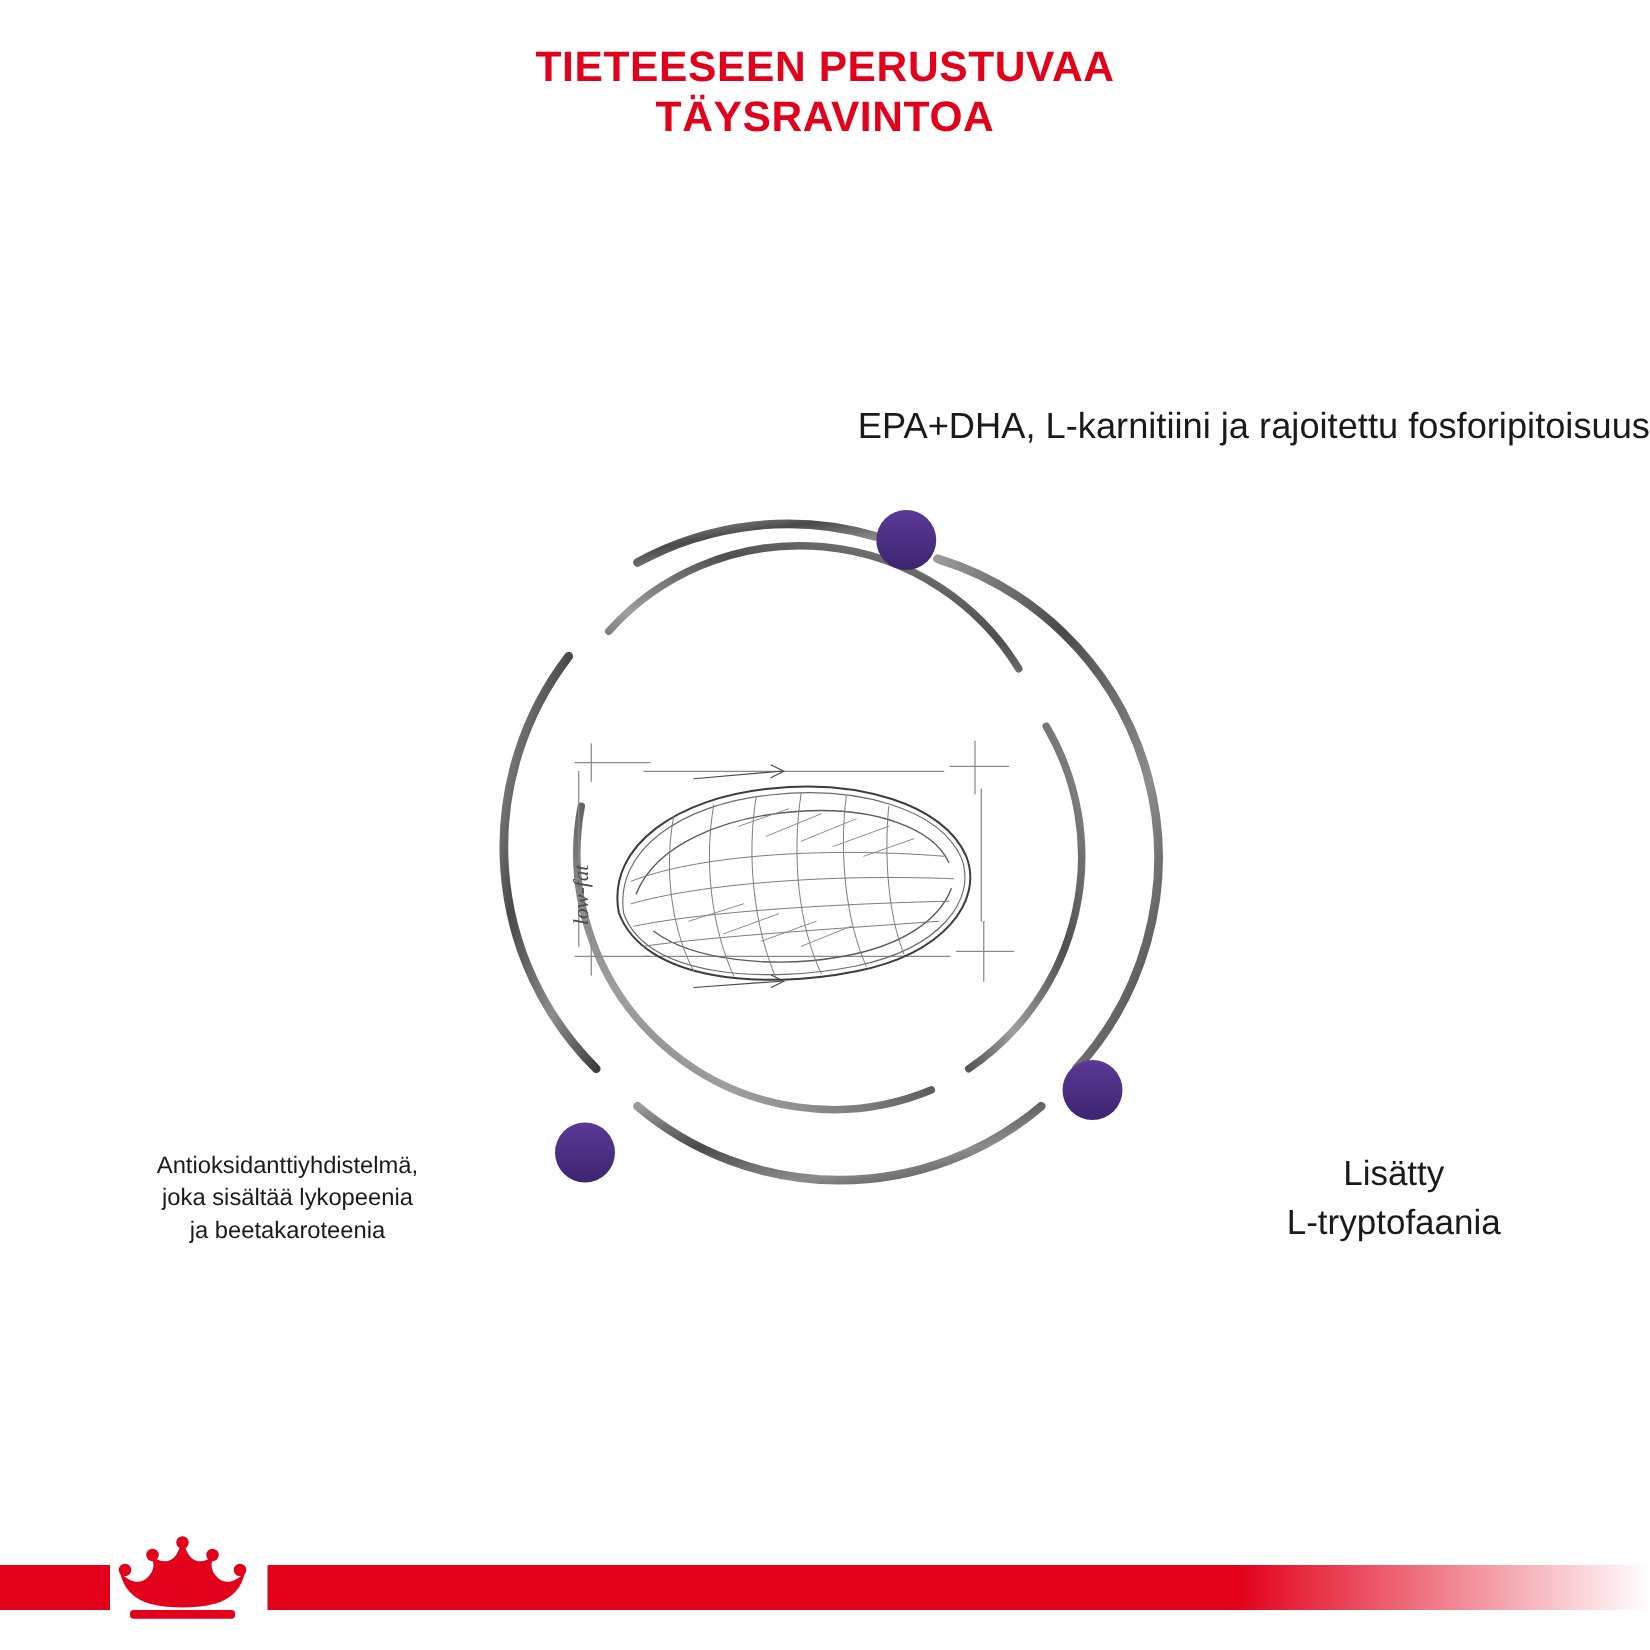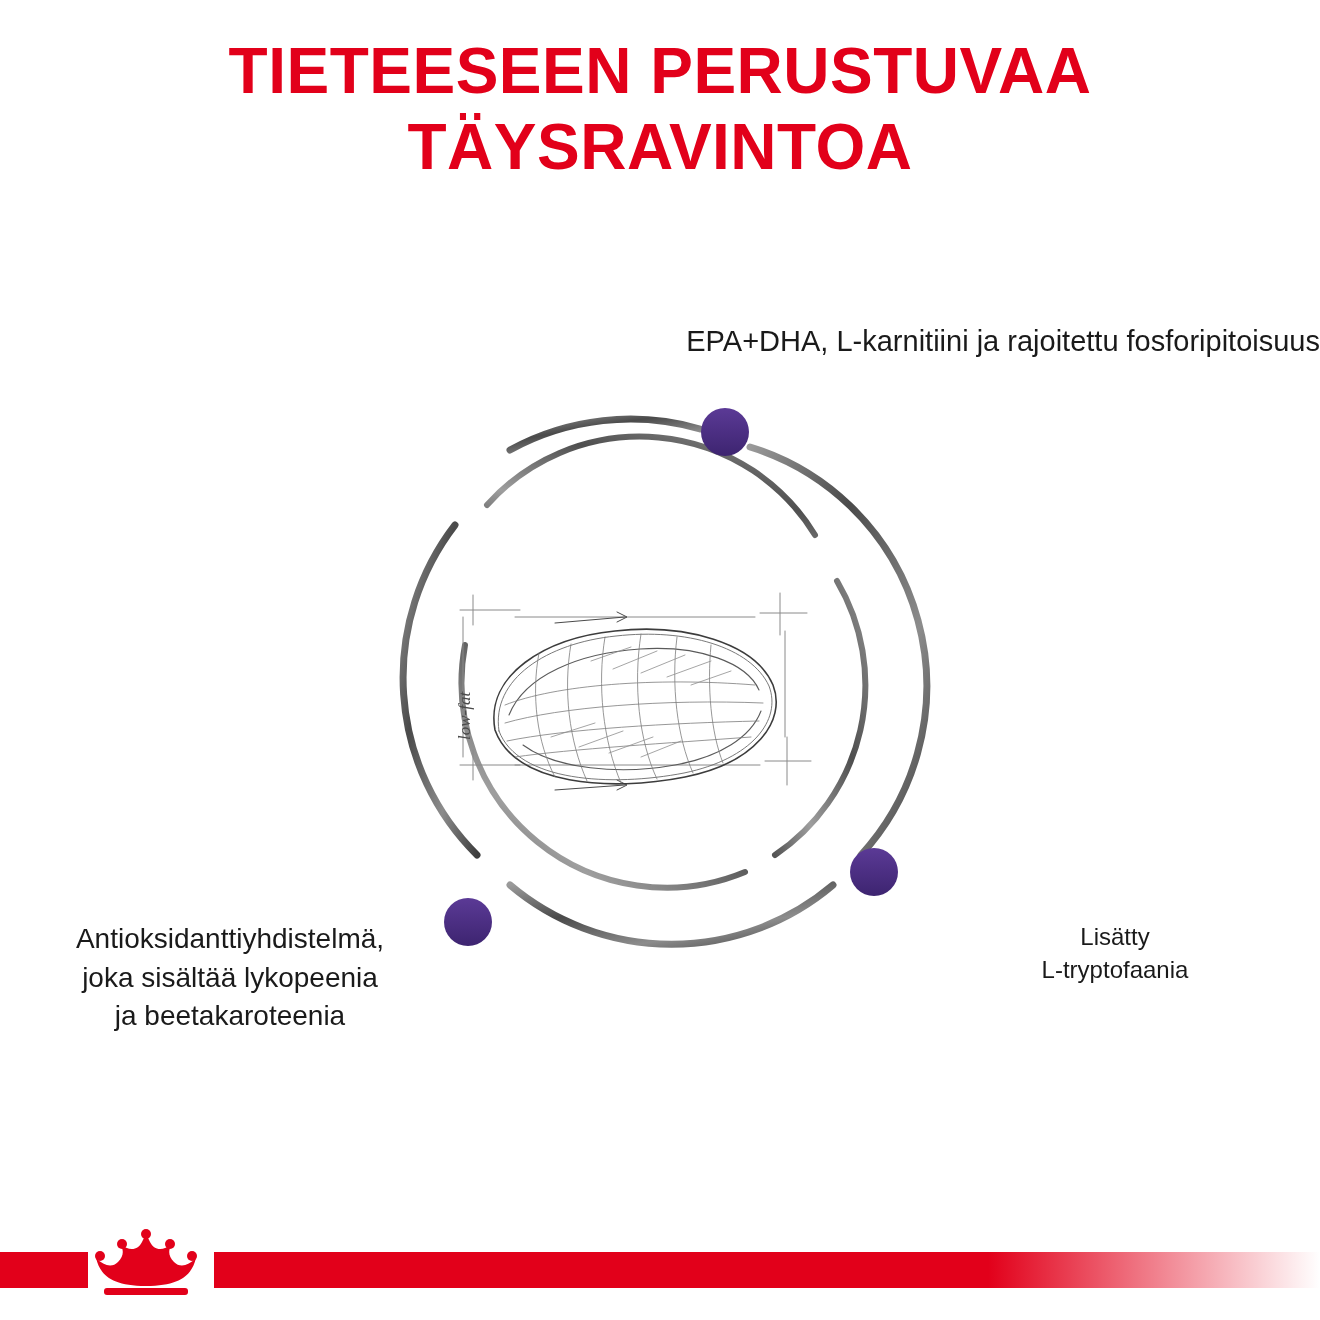--- a/index.html
+++ b/index.html
@@ -16,21 +16,21 @@
   }
 
   
   #title {
     position: absolute;
     top: 34px;
     left: 0;
     width: 1320px;
     text-align: center;
     color: #e2001a;
-    font-size: 64px;
+    font-size: 34px;
     line-height: 1.18;
     font-weight: bold;
     letter-spacing: 0.5px;
     white-space: pre-line;
   }
 
   
   #caption-top {
     position: absolute;
     top: 323px;
@@ -42,34 +42,34 @@
     line-height: 1.3;
   }
 
   
   #caption-left {
     position: absolute;
     top: 920px;
     left: 20px;
     width: 420px;
     text-align: center;
-    font-size: 28px;
+    font-size: 19px;
     color: #1a1a1a;
     line-height: 1.38;
     white-space: pre-line;
   }
 
   
   #caption-right {
     position: absolute;
     top: 920px;
     left: 950px;
     width: 330px;
     text-align: center;
-    font-size: 24px;
+    font-size: 28px;
     color: #1a1a1a;
     line-height: 1.38;
     white-space: pre-line;
   }
 
   
   #diagram {
     position: absolute;
     top: 385px;
     left: 355px;

